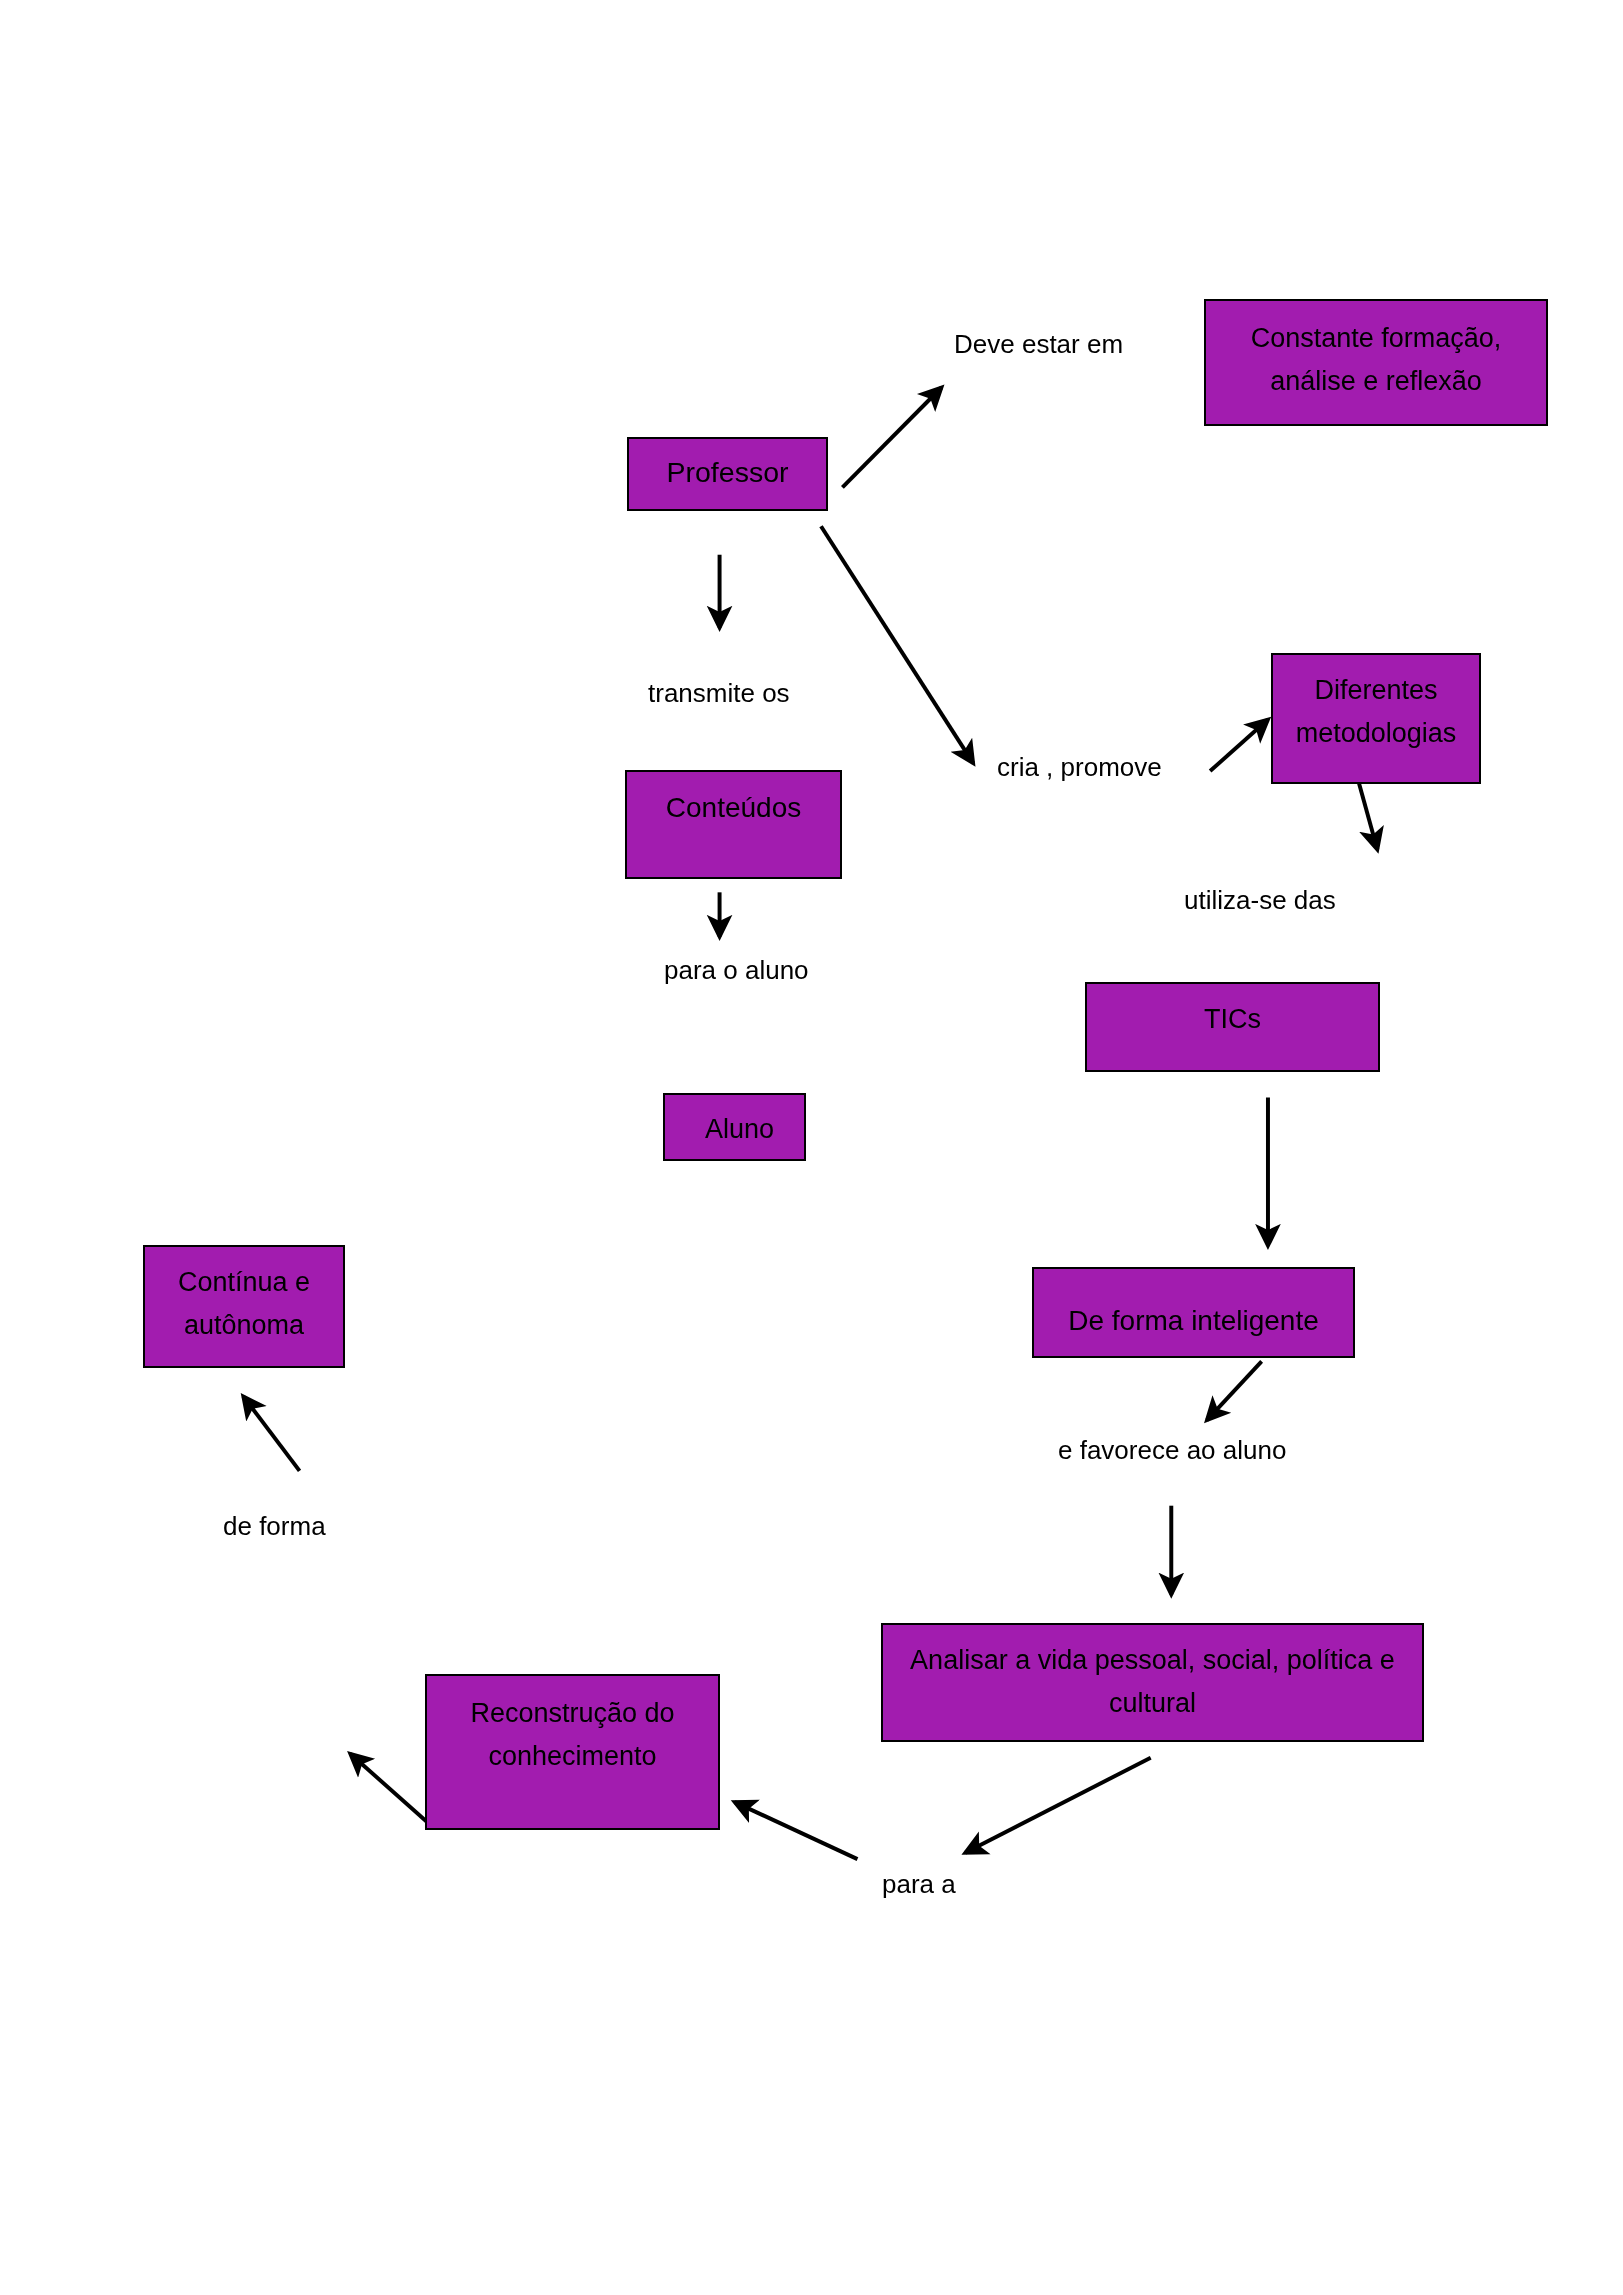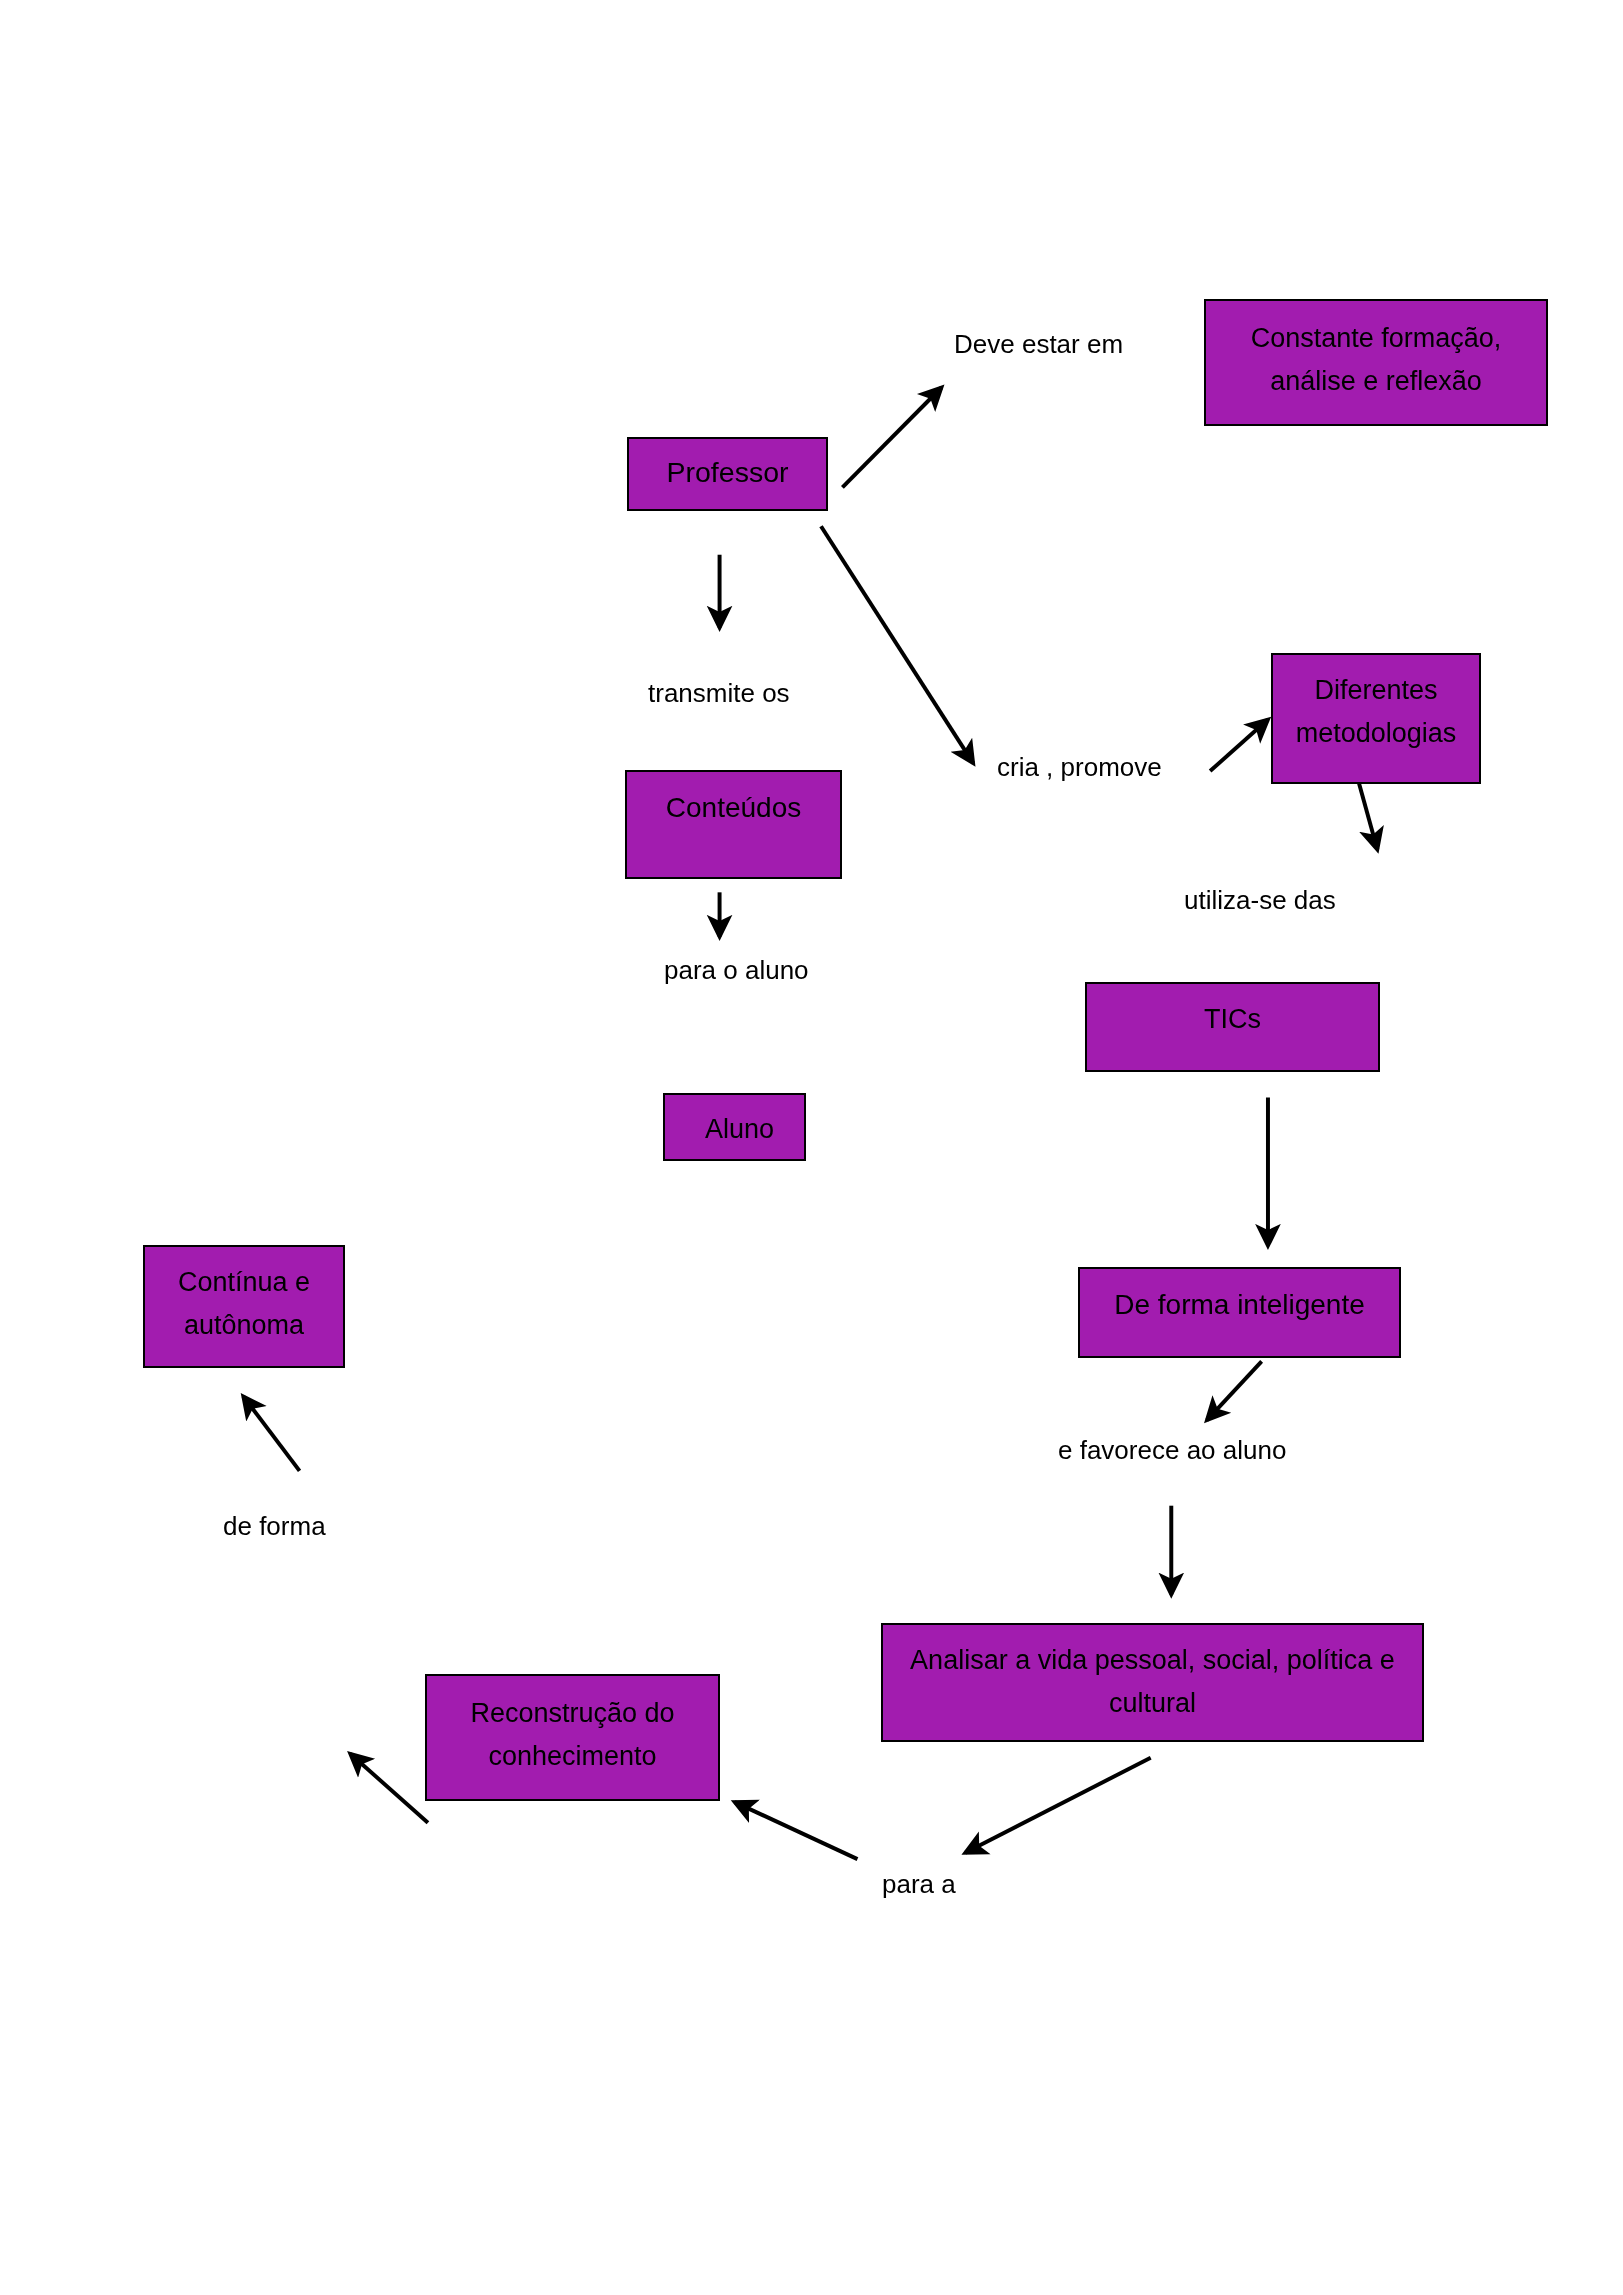--- a/index.html
+++ b/index.html
@@ -49,23 +49,23 @@
     line-height: 1.2;
   }
   
   .n-professor   { left: 627px;  top: 437px;  width: 201px; height: 74px; font-size: 28.5px; }
   .n-constante   { left: 1204px; top: 299px;  width: 344px; height: 127px; font-size: 27px; padding-top: 16px; }
   .n-diferentes  { left: 1271px; top: 617px;  width: 210px; height: 131px; font-size: 27px; padding-top: 14.3px; margin-top: 36px; }
   .n-conteudos   { left: 625px;  top: 770px;  width: 217px; height: 109px; font-size: 28px; padding-top: 14.3px; }
   .n-aluno       { left: 663px;  top: 1093px; width: 143px; height: 68px;  font-size: 27px; padding-top: 12.7px; padding-left: 10px; }
   .n-continua    { left: 143px;  top: 1245px; width: 202px; height: 123px; font-size: 27px; padding-top: 14.3px; }
   .n-tics        { left: 1085px; top: 982px; width: 295px; height: 90px; font-size: 27px; padding-top: 14.3px; }
-  .n-deforma     { left: 1078px; top: 1267px; width: 323px; height: 91px; font-size: 28px; padding-top: 14px; }
+  .n-deforma     { left: 1032px; top: 1267px; width: 323px; height: 91px; font-size: 28px; padding-top: 30px; }
   .n-analisar    { left: 881px; top: 1623px; width: 543px; height: 119px; font-size: 27px; padding-top: 14.3px; }
-  .n-reconstru   { left: 425px;  top: 1674px; width: 295px; height: 127px; font-size: 27px; padding-top: 16px; }
+  .n-reconstru   { left: 425px;  top: 1674px; width: 295px; height: 156px; font-size: 27px; padding-top: 16px; }
   
   .l-deve        { left: 954px; top: 329px;  font-size: 26px; }
   .l-transmite   { left: 648px;  top: 678px;  font-size: 26px; }
   .l-cria        { left: 997px; top: 752px;  font-size: 26px; }
   .l-utiliza     { left: 1184px; top: 885px; font-size: 26px; }
   .l-paraaluno   { left: 664px;  top: 955px; font-size: 26px; }
   .l-deformalbl  { left: 223px;  top: 1511px; font-size: 26px; }
   .l-favorece    { left: 1058px; top: 1435px; font-size: 26px; }
   .l-paraa       { left: 882px; top: 1869px; font-size: 26px; }
 </style>

